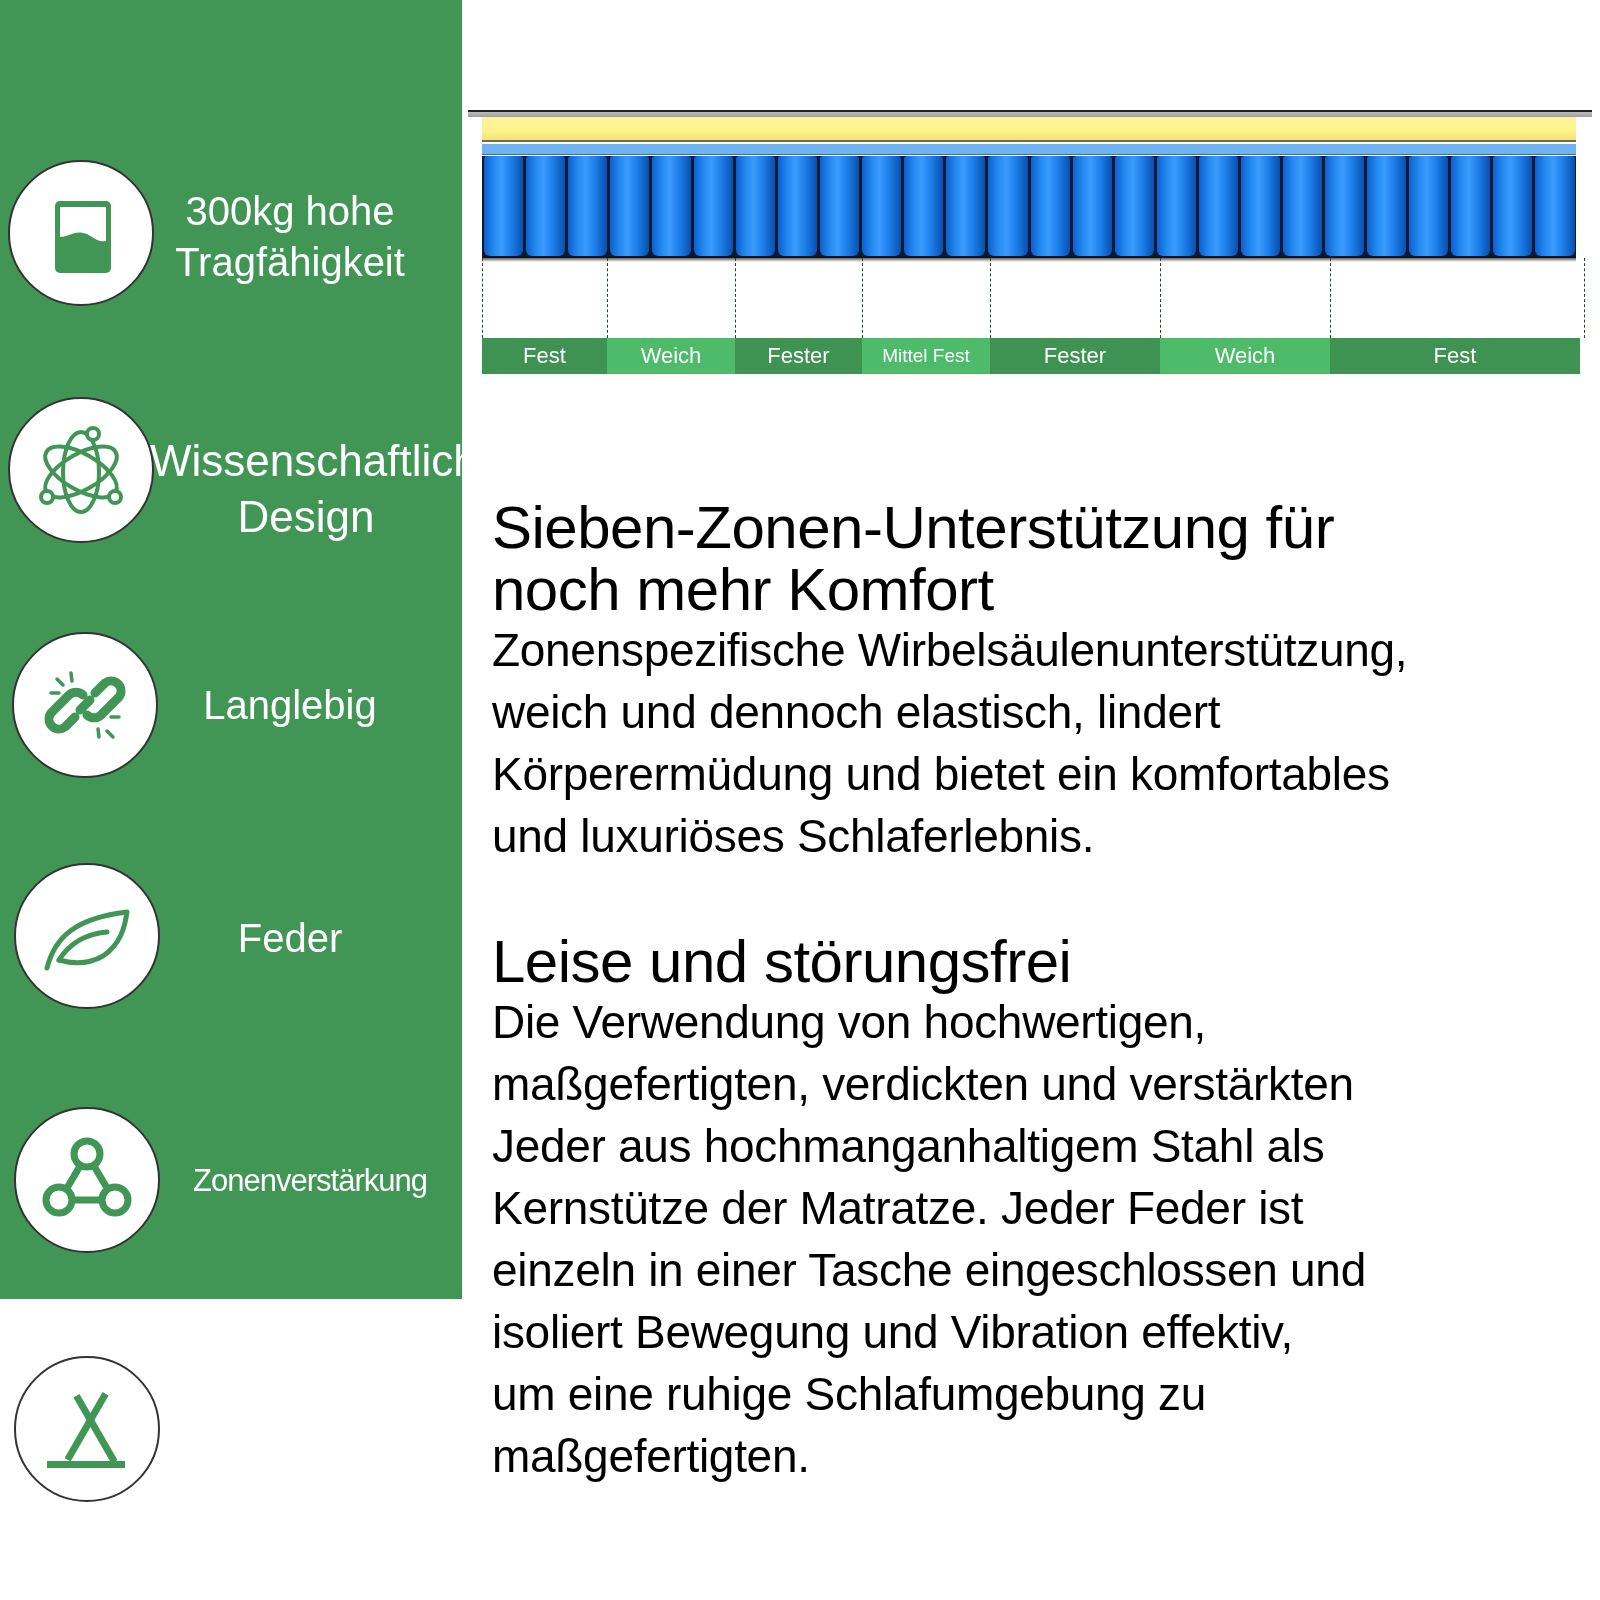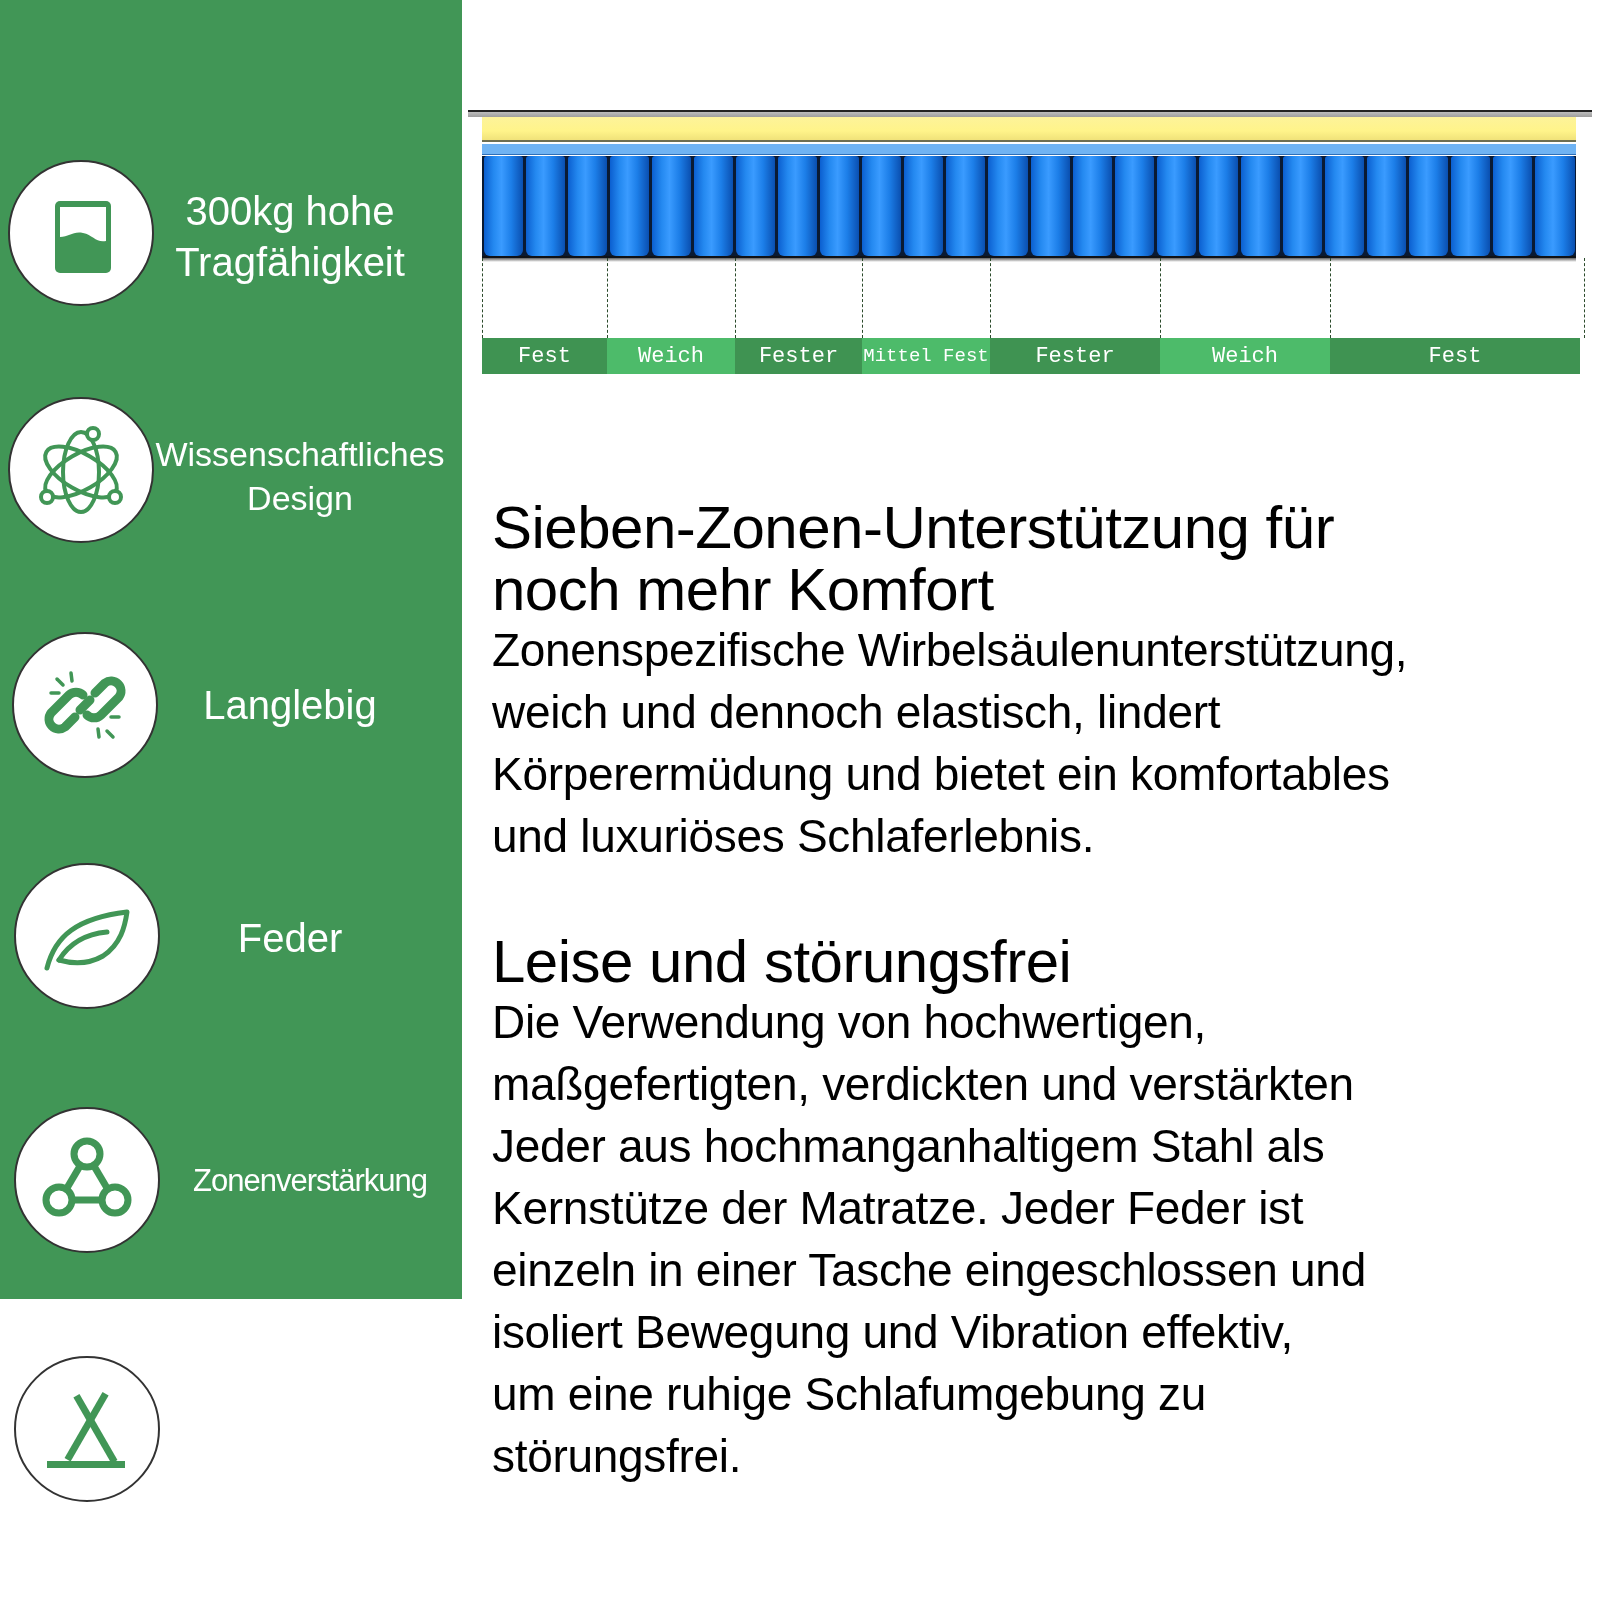--- a/index.html
+++ b/index.html
@@ -51,21 +51,21 @@
       background: linear-gradient(#111, rgba(0,0,0,0));
     }
     .zone-dividers { position: absolute; left: 0; top: 158px; width: 1138px; height: 80px; }
     .zone-divider {
       position: absolute; top: 0; height: 80px; width: 0;
       border-left: 1.5px dashed #2a4a2a;
     }
     .zone-bar { position: absolute; left: 20px; top: 238px; height: 36px; display: flex; }
     .zone {
       height: 36px; display: flex; align-items: center; justify-content: center;
-      color: #ffffff; font-size: 22px; font-family: Liberation Mono, monospace;
+      color: #ffffff; font-size: 22px; font-family: Liberation Sans, sans-serif;
     }
     .zone.firm { background: #3f9352; }
     .zone.soft { background: #4dbb6a; }
     .zone.small { font-size: 19px; }
 
     
     .content { position: absolute; left: 492px; width: 1080px; color: #000000; }
     .content h2 {
       font-weight: normal; font-size: 60px; line-height: 62px;
       font-family: "Liberation Sans", sans-serif; letter-spacing: -0.5px;
@@ -97,21 +97,21 @@
     <div class="badge" style="left:8px;top:0;">
       <svg viewBox="0 0 100 100" fill="none" stroke="#419656" stroke-width="4">
         <ellipse cx="50" cy="52" rx="18" ry="40"></ellipse>
         <ellipse cx="50" cy="52" rx="18" ry="40" transform="rotate(60 50 52)"></ellipse>
         <ellipse cx="50" cy="52" rx="18" ry="40" transform="rotate(-60 50 52)"></ellipse>
         <circle cx="62" cy="14" r="6" fill="#ffffff"></circle>
         <circle cx="16" cy="77" r="6" fill="#ffffff"></circle>
         <circle cx="84" cy="77" r="6" fill="#ffffff"></circle>
       </svg>
     </div>
-    <div class="label" style="left:144px;top:36px;width:312px;font-size:34px;">
+    <div class="label" style="left:150px;top:36px;width:312px;font-size:44px;">
       <div>Wissenschaftliches</div>
       <div>Design</div>
     </div>
   </div>
 
   <div class="feature" style="top:632px;height:150px;">
     <div class="badge" style="left:12px;top:0;">
       <svg viewBox="0 0 100 100" fill="none" stroke="#419656" stroke-linecap="round">
         <path d="M40 62 L30 72 A10 10 0 0 1 16 58 L34 40 A10 10 0 0 1 48 40" stroke-width="9"></path>
         <path d="M60 38 L70 28 A10 10 0 0 1 84 42 L66 60 A10 10 0 0 1 52 60" stroke-width="9"></path>
@@ -246,15 +246,15 @@
 <section class="content" style="top:931px;">
   <h2>Leise und störungsfrei</h2>
   <p style="margin-top:-2px;">
     <span style="display:block">Die Verwendung von hochwertigen,</span>
     <span style="display:block">maßgefertigten, verdickten und verstärkten</span>
     <span style="display:block">Jeder aus hochmanganhaltigem Stahl als</span>
     <span style="display:block">Kernstütze der Matratze. Jeder Feder ist</span>
     <span style="display:block">einzeln in einer Tasche eingeschlossen und</span>
     <span style="display:block">isoliert Bewegung und Vibration effektiv,</span>
     <span style="display:block">um eine ruhige Schlafumgebung zu</span>
-    <span style="display:block">störungsfrei.</span>
+    <span style="display:block">maßgefertigten.</span>
   </p>
 </section>
 
 </body></html>

